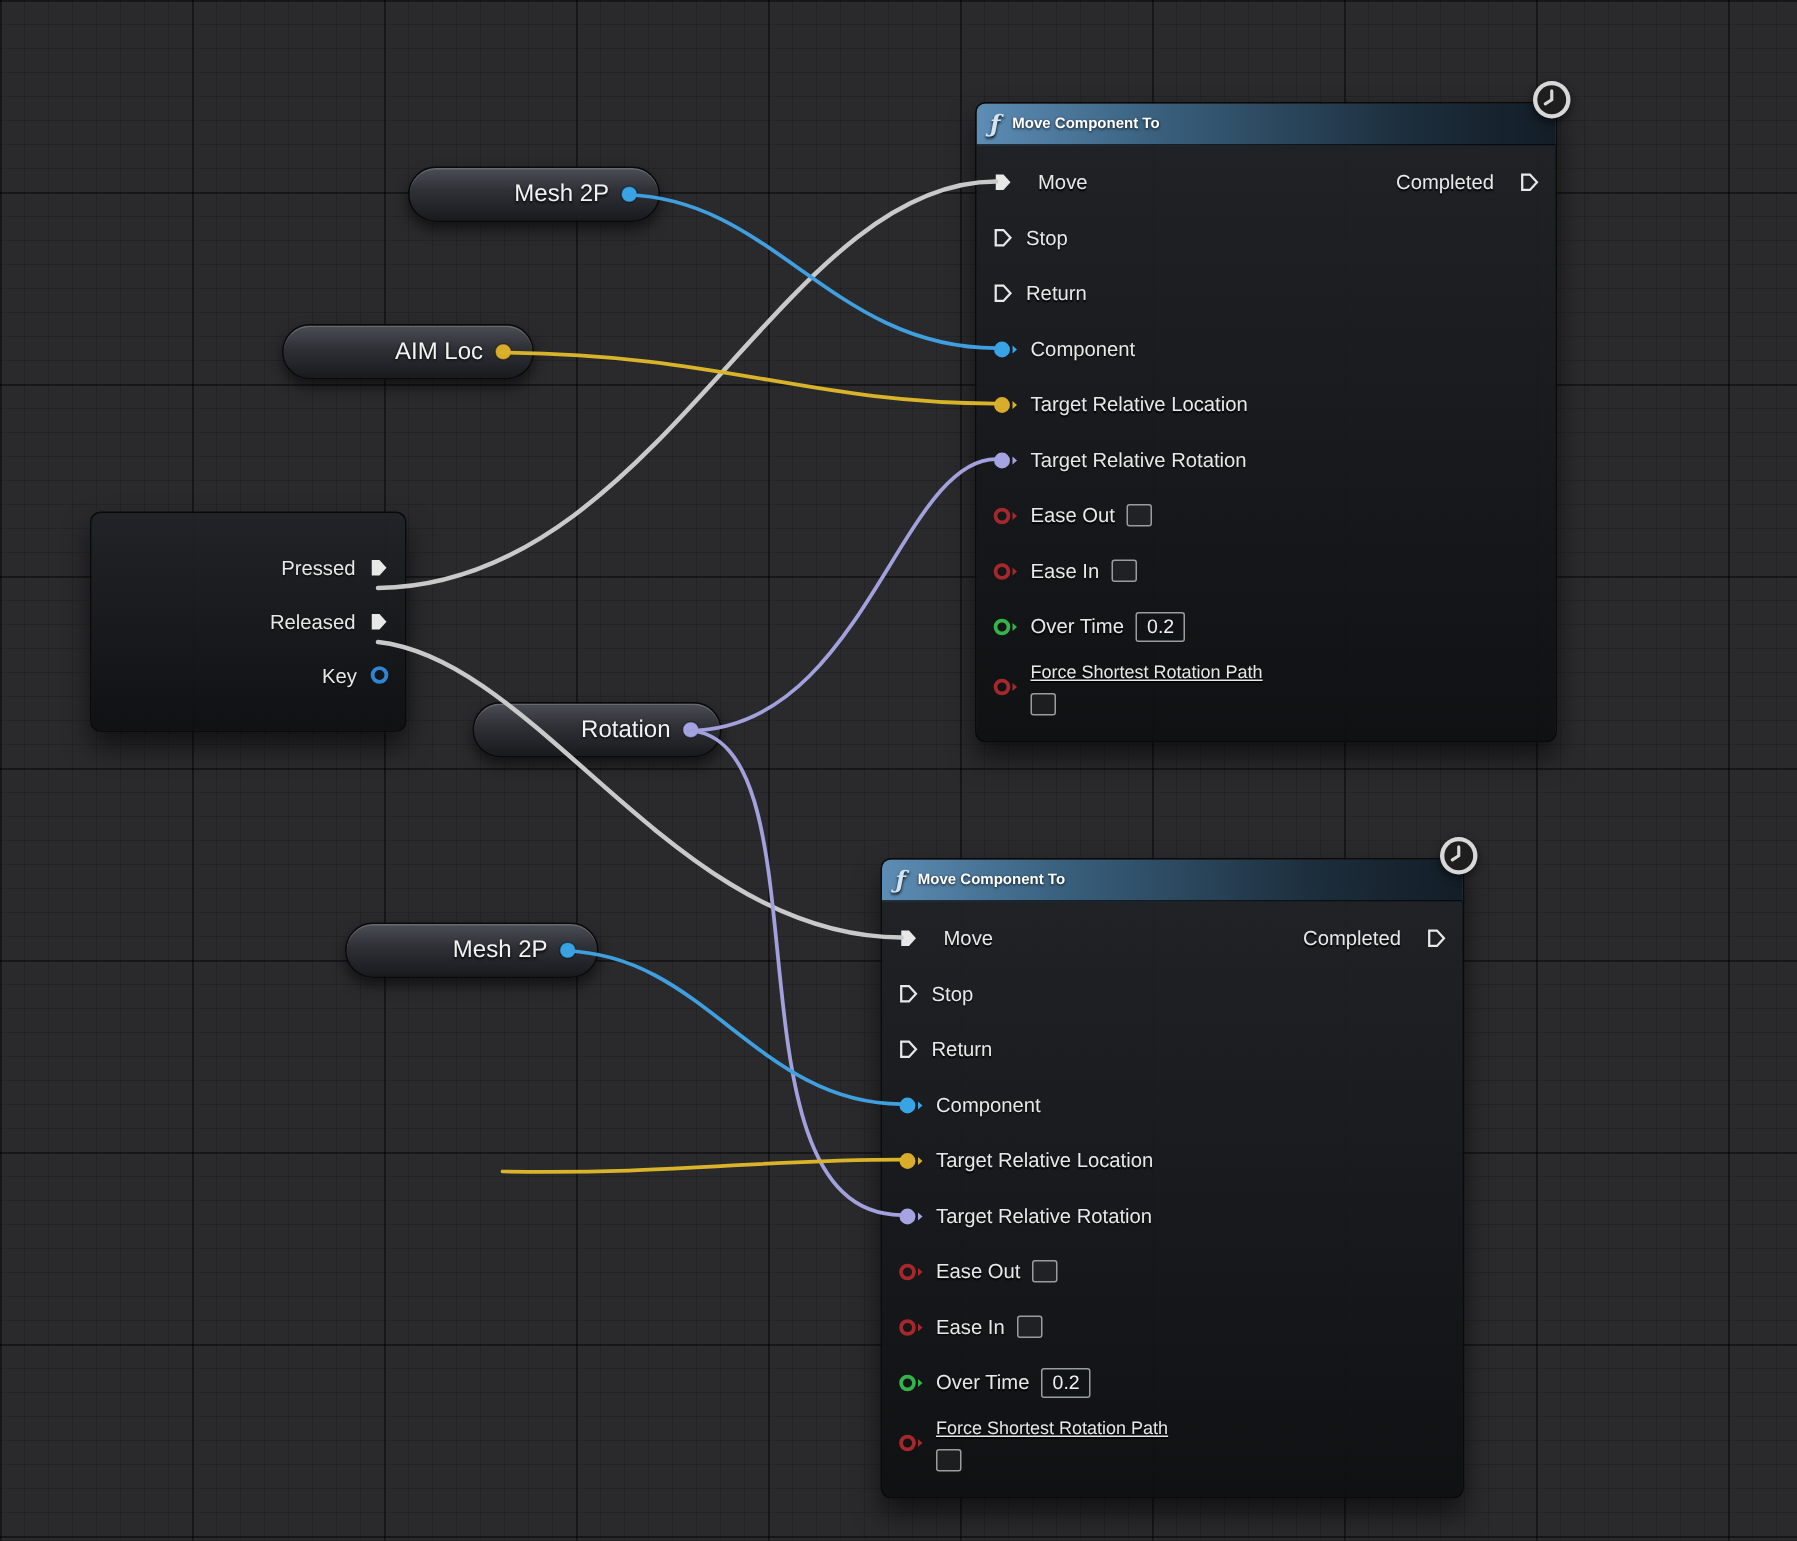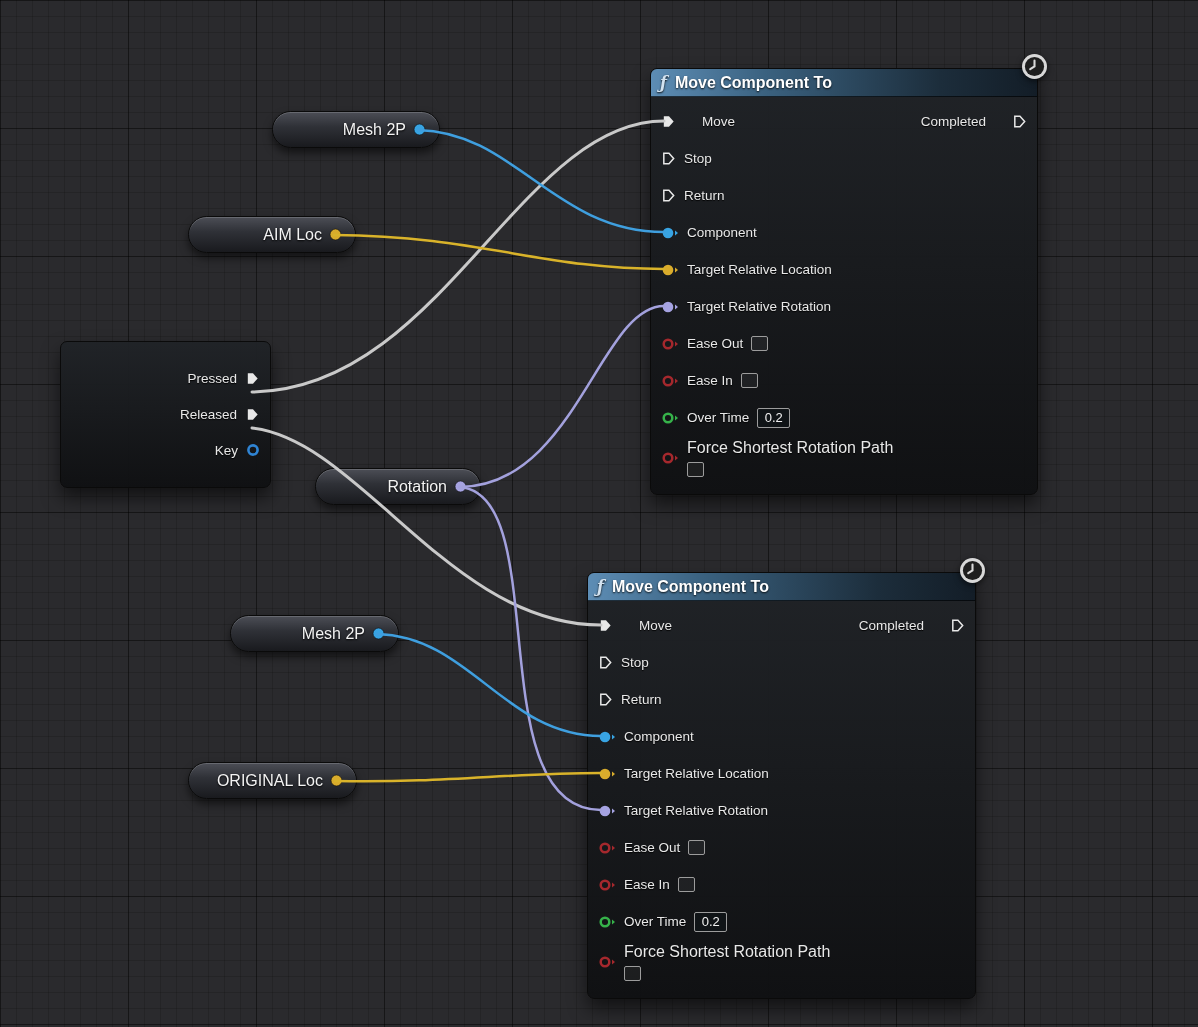--- a/index.html
+++ b/index.html
@@ -22,37 +22,37 @@
     background:linear-gradient(180deg, rgba(32,35,39,0.96) 0%, rgba(15,16,18,0.96) 100%);
     border:1px solid #0a0a0a;
     box-shadow:0 10px 18px rgba(0,0,0,0.55);
   }
   .node-header {
     height:28px; display:flex; align-items:center; gap:8px; padding:0 9px;
     border-radius:6px 6px 0 0; border-bottom:1px solid rgba(0,0,0,0.65);
   }
   .fn-header  { background:linear-gradient(90deg,#5d8db5 0%, #3a617f 30%, #1c2d3b 75%, #131d27 100%); }
   .event-header { background:linear-gradient(90deg,#93231f 0%, #6b1815 32%, #2b0e0d 80%, #1d0b0a 100%); }
-  .node-title { font-size:16px; font-weight:bold; color:#fff; text-shadow:0 1px 2px rgba(0,0,0,0.85); white-space:nowrap;text-align:center; }
+  .node-title { font-size:10px; font-weight:bold; color:#fff; text-shadow:0 1px 2px rgba(0,0,0,0.85); white-space:nowrap;text-align:center; }
   .f-icon { font-family:"DejaVu Serif", serif; font-style:italic; font-weight:bold; font-size:16px; color:#d3e3f1; text-shadow:0 1px 2px #000; }
   .diamond { width:9px; height:9px; border:2px solid #dedede; transform:rotate(45deg); background:rgba(0,0,0,0.25); flex:0 0 auto; }
 
   .node-body { padding:6px 0 8px; }
   .pin-row { height:37px; display:flex; align-items:center; padding:0 10px; gap:8px; font-size:13.5px; color:#e8e8e8; text-shadow:0 1px 1px #000; }
   .pin-row.split { justify-content:space-between; }
   .pin-row.out { justify-content:flex-end; }
-  .pin-group { display:flex; align-items:center; gap:26px; }
+  .pin-group { display:flex; align-items:center; gap:16px; }
   .pin-icon { flex:0 0 auto; display:block; }
 
   .checkbox { width:17px; height:15px; border:1px solid #9c9c9c; border-radius:2px; background:rgba(255,255,255,0.05); flex:0 0 auto; }
   .value-box { width:33px; height:20px; background:#101417; border:1px solid #9c9c9c; border-radius:2px; color:#f0f0f0; font-size:13px; text-align:center; font-family:inherit; }
 
   .fsrp-block { display:flex; align-items:center; gap:8px; padding:3px 10px 0; }
   .fsrp-lines { display:flex; flex-direction:column; gap:5px; }
-  .fsrp-label { font-size:16px; color:#e8e8e8; text-shadow:0 1px 1px #000; line-height:18px; }
+  .fsrp-label { font-size:12px; color:#e8e8e8; text-shadow:0 1px 1px #000; line-height:18px;text-decoration:underline; }
 
   .clock { position:absolute; right:-11px; top:-16px; width:27px; height:27px; z-index:12; filter:drop-shadow(0 2px 3px rgba(0,0,0,0.6)); }
 
   .pill {
     position:absolute; z-index:10; height:37px; border-radius:19px;
     background:linear-gradient(180deg,#4c4e56 0%, #2f3137 42%, #191a1e 100%);
     border:1px solid #0a0a0a;
     box-shadow:0 5px 9px rgba(0,0,0,0.55), inset 0 1px 0 rgba(255,255,255,0.16);
     display:flex; align-items:center; justify-content:flex-end; gap:7px; padding-right:13px;
     color:#f3f3f3; font-size:16px; text-shadow:0 1px 2px #000; white-space:nowrap;
@@ -86,26 +86,20 @@
     </svg>
   </div>
 
   <div class="pill" style="left:230px; top:615px; width:169px;">
     <span>Mesh 2P</span>
     <svg class="pin-icon" width="13" height="13" viewBox="0 0 13 13">
       <circle cx="6.5" cy="6.5" r="5.4" stroke="rgba(0,0,0,0.45)" stroke-width="1" fill="#38a4e3"></circle>
     </svg>
   </div>
 
-  <div class="pill" style="left:188px; top:762px; width:169px;">
-    <span>ORIGINAL Loc</span>
-    <svg class="pin-icon" width="13" height="13" viewBox="0 0 13 13">
-      <circle cx="6.5" cy="6.5" r="5.4" stroke="rgba(0,0,0,0.45)" stroke-width="1" fill="#d9ac2c"></circle>
-    </svg>
-  </div>
 
   <div class="node" style="left:60px; top:341px; width:211px; height:147px;">
     <div class="node-body" style="padding-top:18px;">
       <div class="pin-row out" style="height:36px;">
         <span>Pressed</span>
         <svg class="pin-icon" width="15" height="15" viewBox="0 0 16 16">
           <path d="M3 2.5 L8.5 2.5 L13.5 8 L8.5 13.5 L3 13.5 Z" fill="#e8e8e8"></path>
         </svg>
       </div>
       <div class="pin-row out" style="height:36px;">

